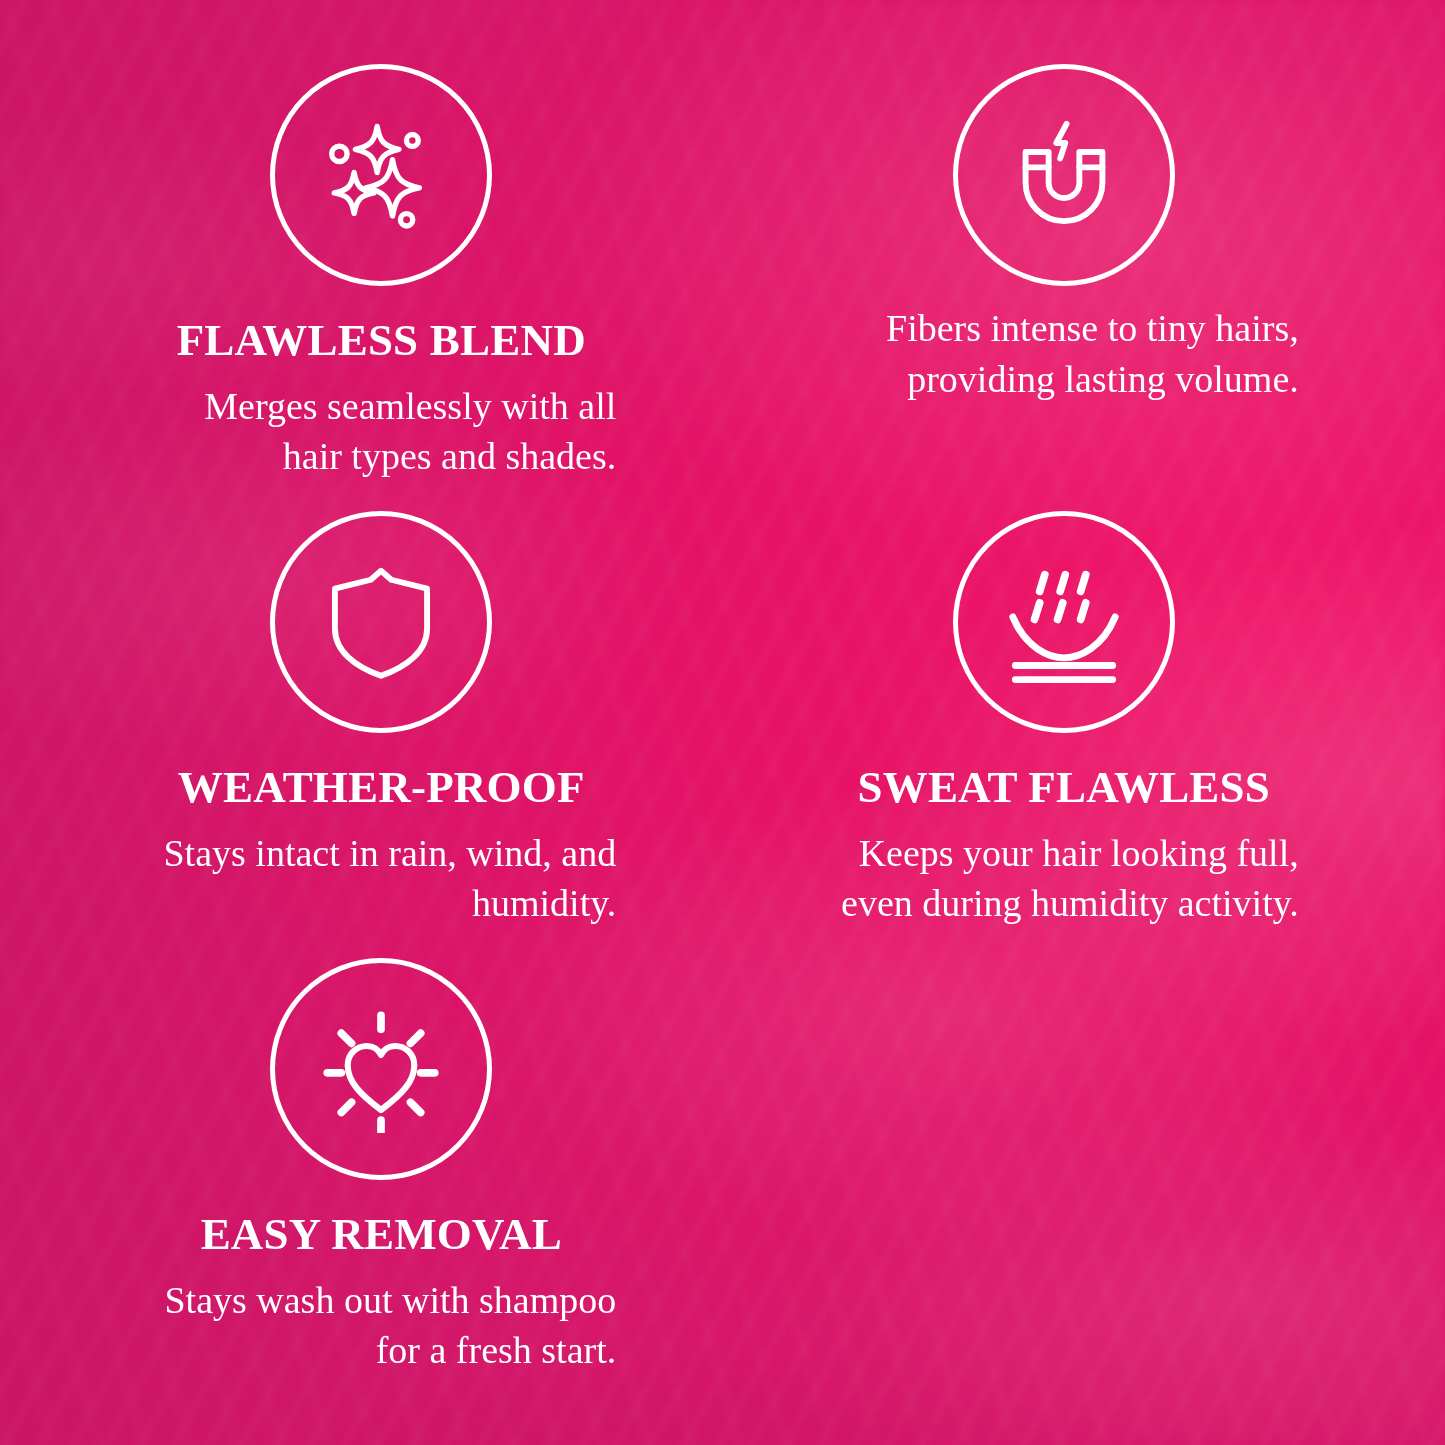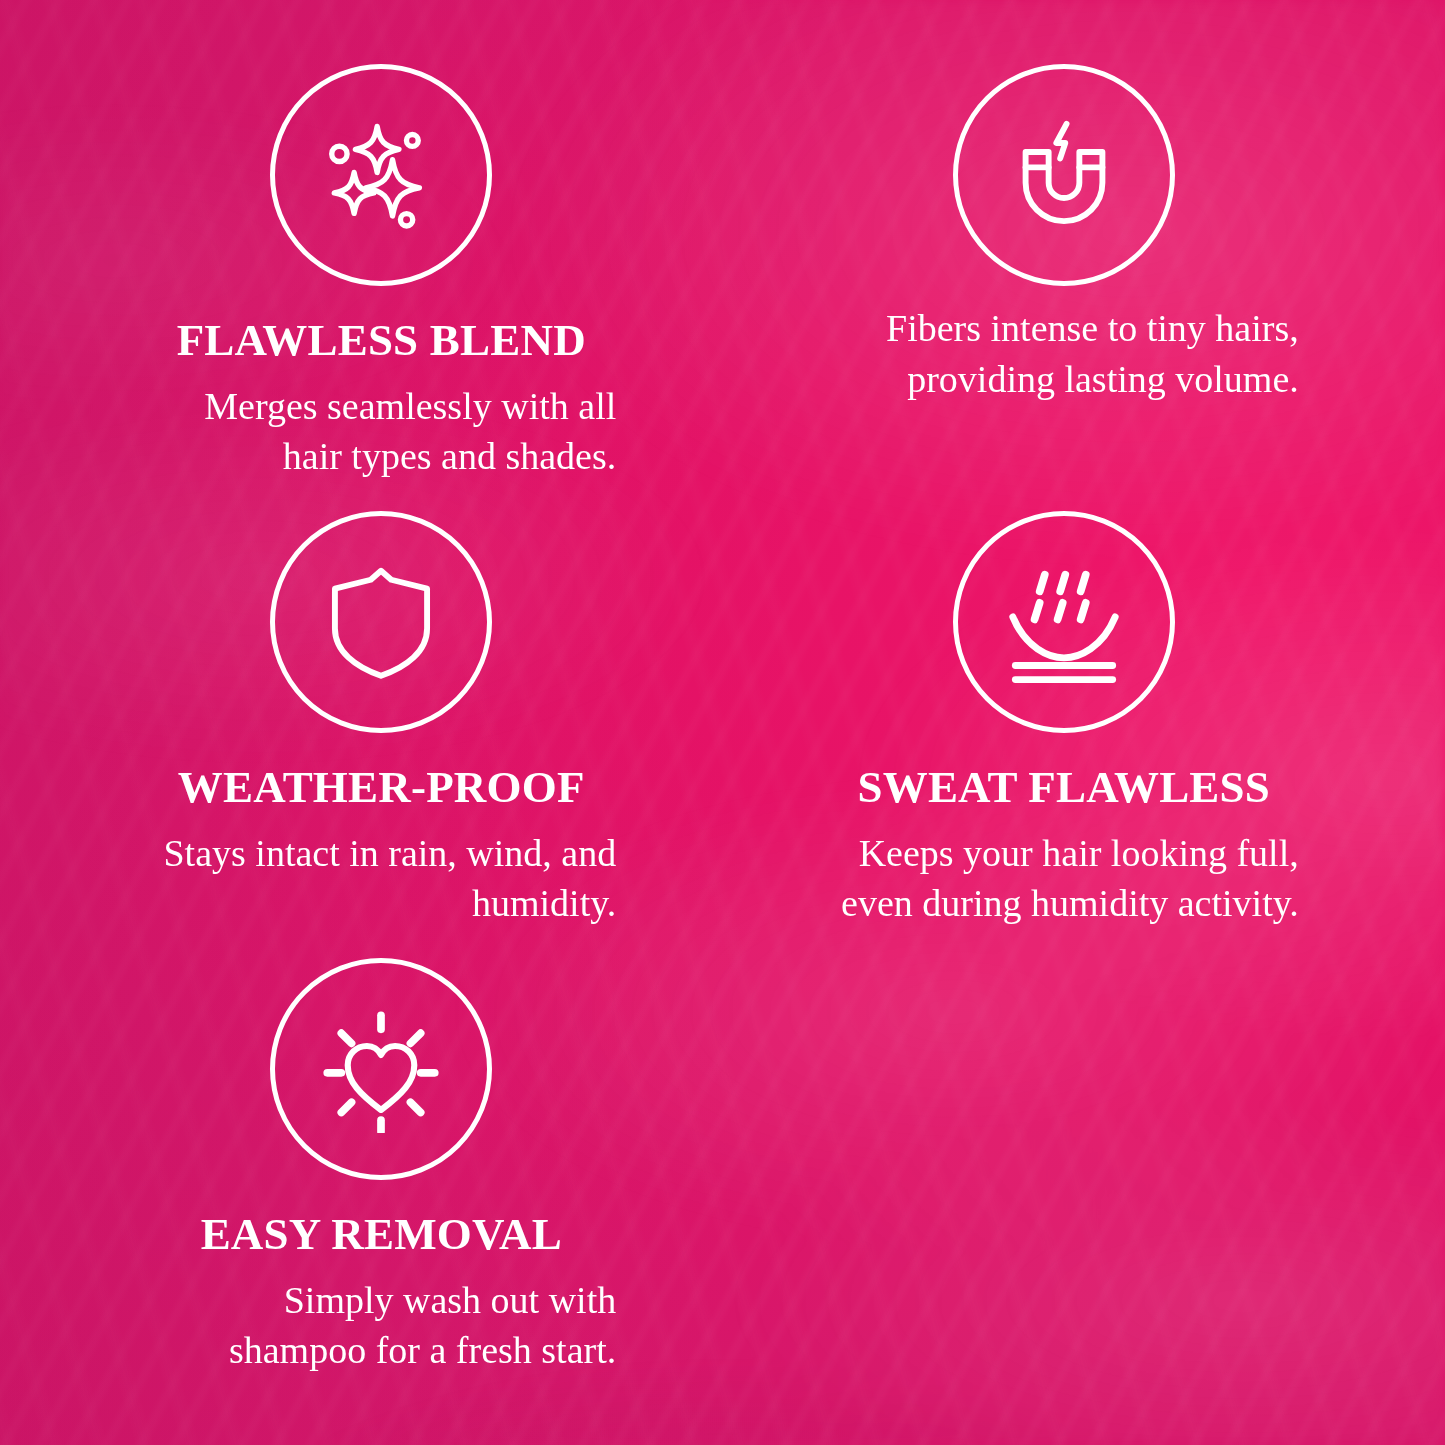--- a/index.html
+++ b/index.html
@@ -213,17 +213,17 @@
             <path d="M8 53 L19 53"></path>
             <path d="M81 53 L92 53"></path>
             <path d="M19 22 L27 30"></path>
             <path d="M81 22 L73 30"></path>
             <path d="M19 84 L27 76"></path>
             <path d="M81 84 L73 76"></path>
           </g>
         </svg>
       </div>
       <div class="feature-title">EASY REMOVAL</div>
-      <div class="feature-desc">Simply wash out with shampoo for a fresh start.</div>
+      <div class="feature-desc">Stays wash out with shampoo for a fresh start.</div>
     </div>
 
   </div>
 </div>
 
 </body></html>

